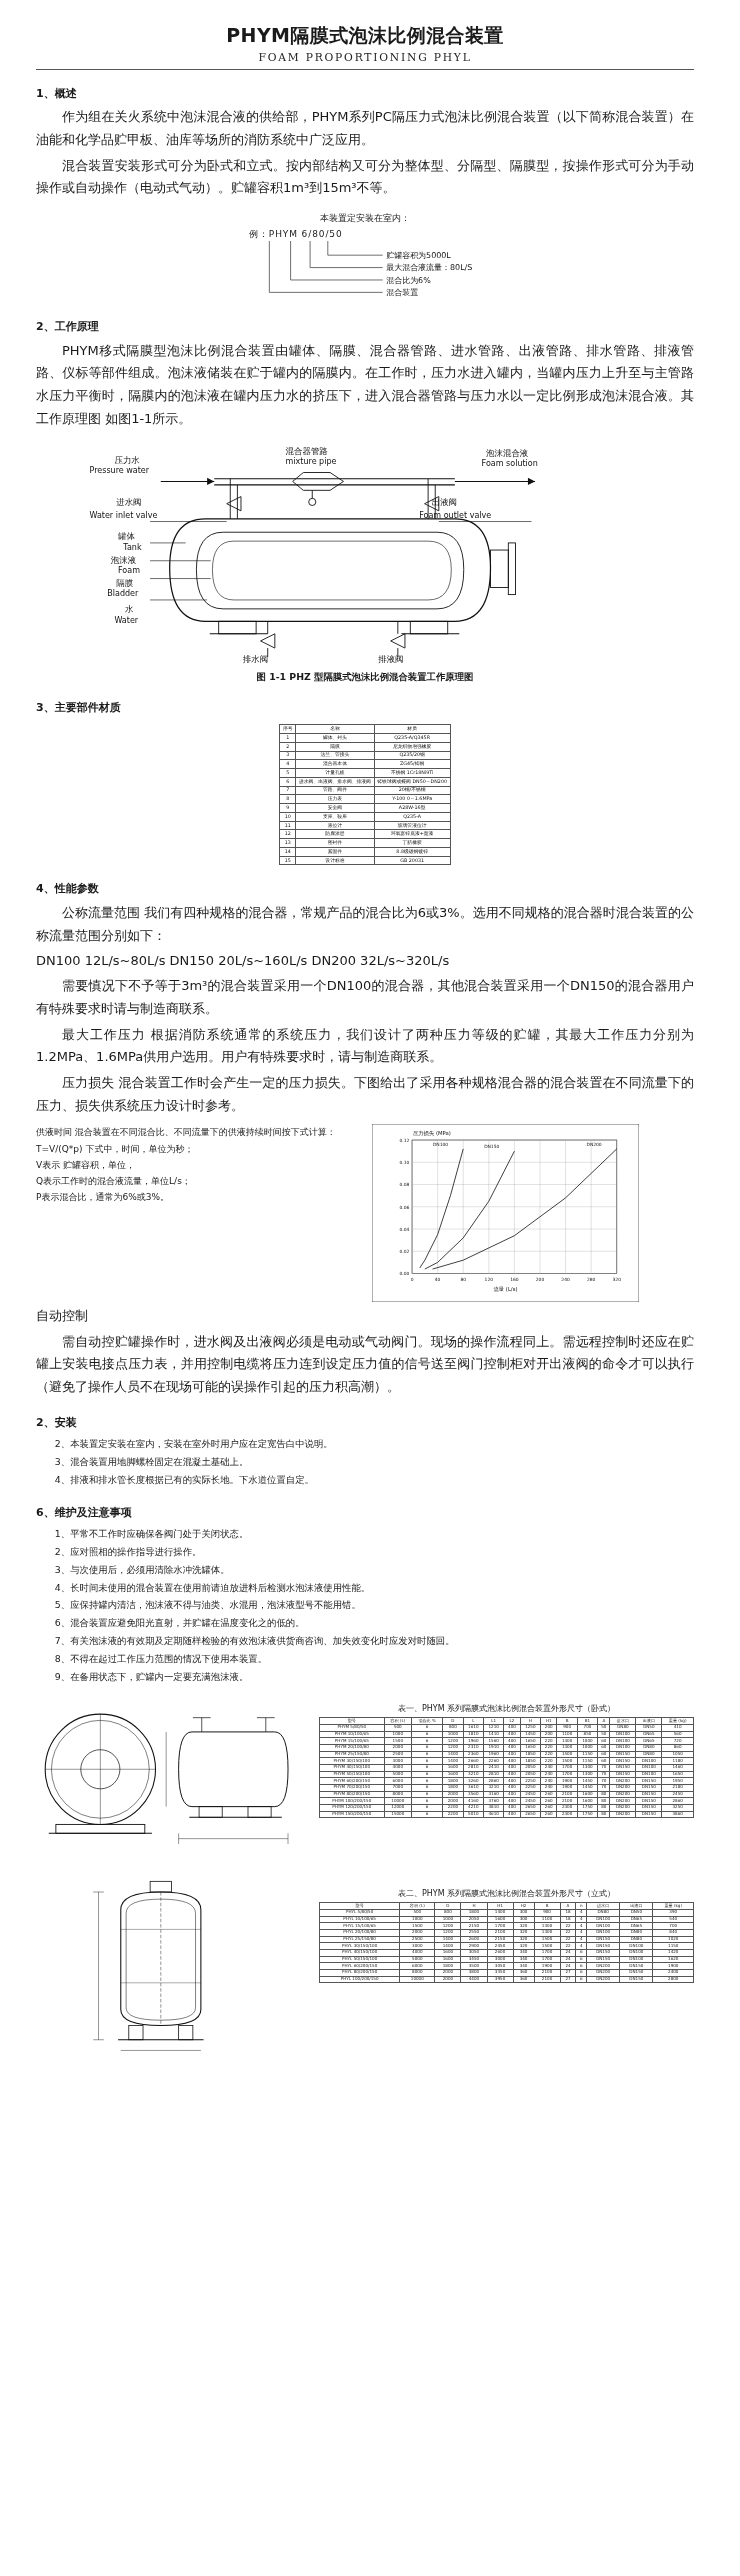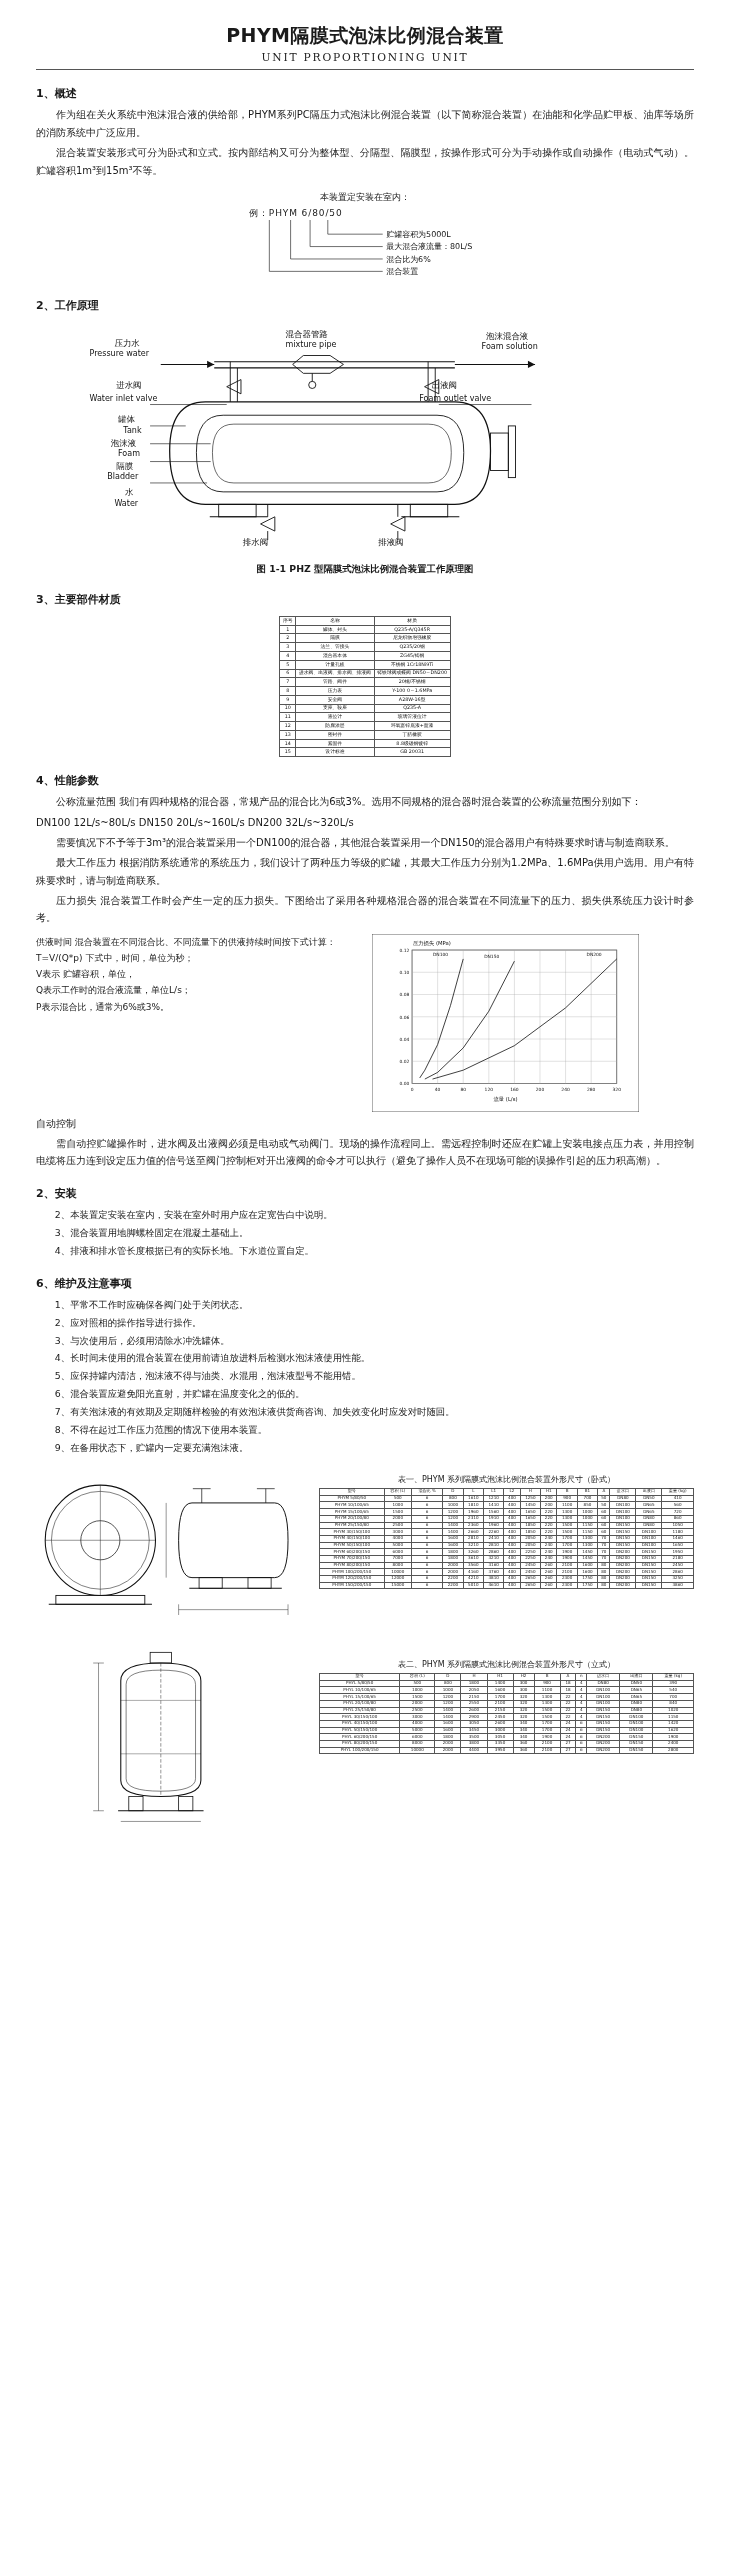--- a/index.html
+++ b/index.html
@@ -35,41 +35,41 @@
     width: 100%;
   }
 
   
   .sec-head {
     font-size: 11px;
     font-weight: bold;
     margin: 16px 0 5.3px 0;
   }
   p.body {
-    font-size: 10px;
+    font-size: 13px;
     line-height: 1.75;
     text-indent: 2em;
     margin: 2.7px 0;
     text-align: justify;
   }
   p.body.noindent { text-indent: 0; }
 
   
   .model-block {
     margin: 10.7px 0 5.3px 0;
     display: flex;
     justify-content: center;
   }
   .model-inner { position: relative; font-size: 8.5px; line-height: 1.6; }
   .model-title { text-align:center; font-size:9px; margin-bottom:1.8px; }
   .model-code { font-size: 9px; letter-spacing: 0.9px; white-space: nowrap; }
 
   
   .figure { margin: 12.5px 0 3.6px 0; text-align:center; }
-  .fig-caption { text-align:center; font-size:9.4px; font-weight:bold; margin-top:14px; }
+  .fig-caption { text-align:center; font-size:9.4px; font-weight:bold; margin-top:5px; }
 
   
   .mini-table-wrap { display:flex; justify-content:center; margin: 9px 0 3.6px 0; }
   table.mini {
     border-collapse: collapse;
     font-size: 4.8px;
     line-height: 1.25;
     color:#111;
   }
   table.mini td, table.mini th {
@@ -109,21 +109,21 @@
   .list { font-size:9.4px; line-height:1.9; margin:3.6px 0 3.6px 0; }
   .list div { text-indent: 2em; }
   svg { display:block; }
 </style>
 </head>
 <body>
 
 <div class="page">
 
   <div class="doc-title">PHYM隔膜式泡沫比例混合装置</div>
-  <div class="doc-subtitle">UNIT PROPORTIONING UNIT</div>
+  <div class="doc-subtitle">FOAM PROPORTIONING PHYL</div>
   <hr class="title-rule">
 
   <div class="sec-head">1、概述</div>
   <p class="body">作为组在关火系统中泡沫混合液的供给部，PHYM系列PC隔压力式泡沫比例混合装置（以下简称混合装置）在油能和化学品贮甲板、油库等场所的消防系统中广泛应用。</p>
   <p class="body">混合装置安装形式可分为卧式和立式。按内部结构又可分为整体型、分隔型、隔膜型，按操作形式可分为手动操作或自动操作（电动式气动）。贮罐容积1m³到15m³不等。</p>
 
   <div class="model-block">
     <div class="model-inner">
       <div class="model-title">本装置定安装在室内：</div>
       <div class="model-code">例：PHYM 6/80/50</div>
@@ -138,20 +138,21 @@
         <line x1="22" y1="58" x2="150" y2="58" stroke="#333" stroke-width="0.8"></line>
         <text x="154" y="19" font-size="9" fill="#111" font-family="DejaVu Sans">贮罐容积为5000L</text>
         <text x="154" y="33" font-size="9" fill="#111" font-family="DejaVu Sans">最大混合液流量：80L/S</text>
         <text x="154" y="47" font-size="9" fill="#111" font-family="DejaVu Sans">混合比为6%</text>
         <text x="154" y="61" font-size="9" fill="#111" font-family="DejaVu Sans">混合装置</text>
       </svg>
     </div>
   </div>
 
   <div class="sec-head">2、工作原理</div>
+  <p class="body">PHYM移式隔膜型泡沫比例混合装置由罐体、隔膜、混合器管路、进水管路、出液管路、排水管路、排液管路、仪标等部件组成。泡沫液储装在贮于罐内的隔膜内。在工作时，压力水进入罐内，当罐内压力上升至与主管路水压力平衡时，隔膜内的泡沫液在罐内压力水的挤压下，进入混合器管路与压力水以一定比例形成泡沫混合液。其工作原理图 如图1-1所示。</p>
 
   <div class="figure">
     <svg width="606" height="223" viewBox="0 0 680 250">
 
       <path d="M190 85 Q150 85 150 140 Q150 200 190 200 L470 200 Q510 200 510 140 Q510 85 470 85 Z" fill="none" stroke="#111" stroke-width="1.4"></path>
 
       <path d="M210 100 Q180 100 180 142 Q180 186 210 186 L450 186 Q480 186 480 142 Q480 100 450 100 Z" fill="none" stroke="#111" stroke-width="1"></path>
       <path d="M222 110 Q198 110 198 142 Q198 176 222 176 L440 176 Q466 176 466 142 Q466 110 440 110 Z" fill="none" stroke="#111" stroke-width="0.7"></path>
 
       <rect x="510" y="120" width="20" height="42" fill="none" stroke="#111" stroke-width="1"></rect>

